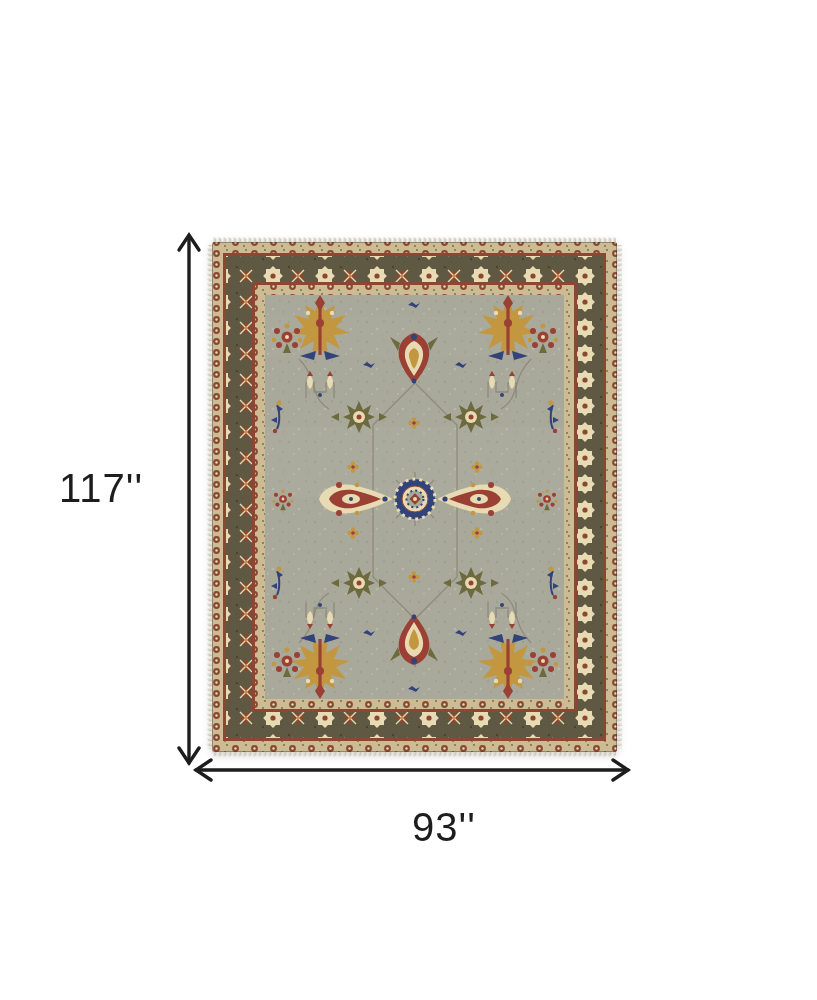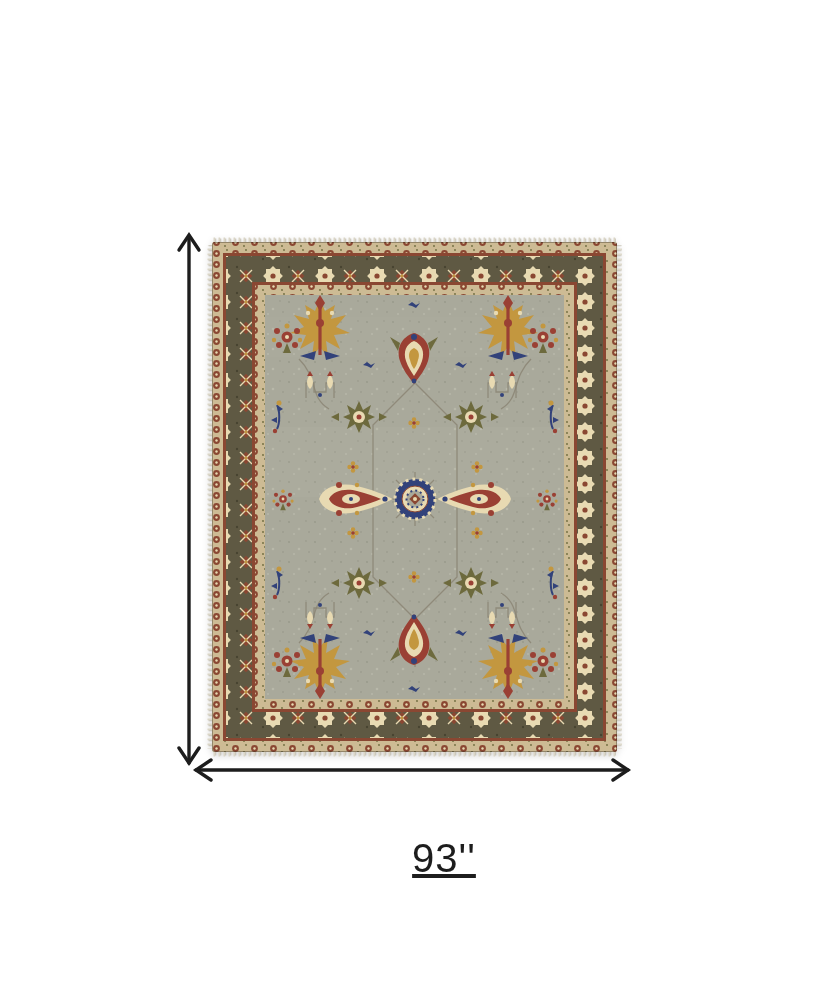--- a/index.html
+++ b/index.html
@@ -16,21 +16,21 @@
     position:absolute;
     color:var(--ink,#1d1d1d);
     font-size:40px;
     font-weight:400;
     letter-spacing:1px;
     text-align:center;
     line-height:1;
     user-select:none;
   }
   #height-label{left:42px;top:468px;width:118px;}
-  #width-label{left:384px;top:838px;width:120px;text-decoration:underline;}
+  #width-label{left:384px;top:807px;width:120px;}
 
   
   .overlay{position:absolute;left:0;top:0;width:817px;height:1000px;pointer-events:none;}
   .dim-stroke{stroke:var(--ink,#1d1d1d);stroke-width:3.4;fill:none;stroke-linejoin:miter;stroke-linecap:round;}
 
   
   .rug{
     position:absolute;left:207px;top:237px;width:415px;height:520px;
     filter:drop-shadow(0 2px 3px rgba(0,0,0,0.15));
   }
@@ -288,16 +288,17 @@
       <path class="dim-stroke" d="M179,748 L189,763 L199,748"></path>
     </g>
 
     <g>
       <path class="dim-stroke" d="M196,770 L628,770"></path>
       <path class="dim-stroke" d="M211,760 L196,770 L211,780"></path>
       <path class="dim-stroke" d="M613,760 L628,770 L613,780"></path>
     </g>
   </svg>
 
+  <div class="dim-label" id="height-label">117''</div>
 
   <div class="dim-label" id="width-label">93''</div>
 
 </div>
 
 </body></html>

